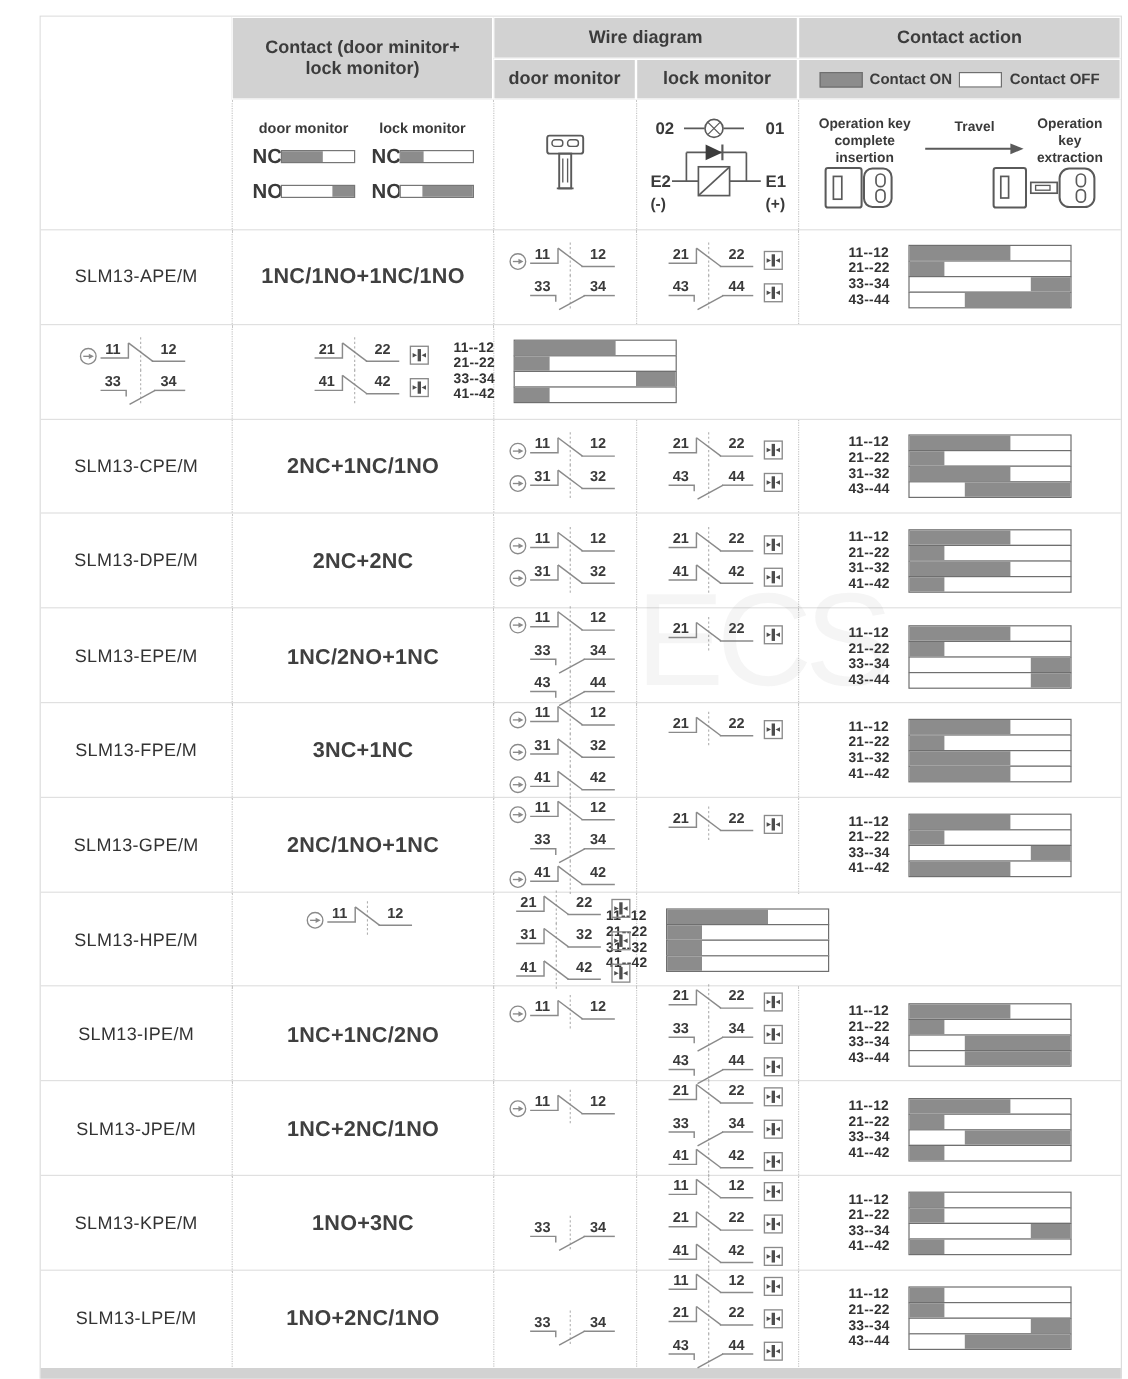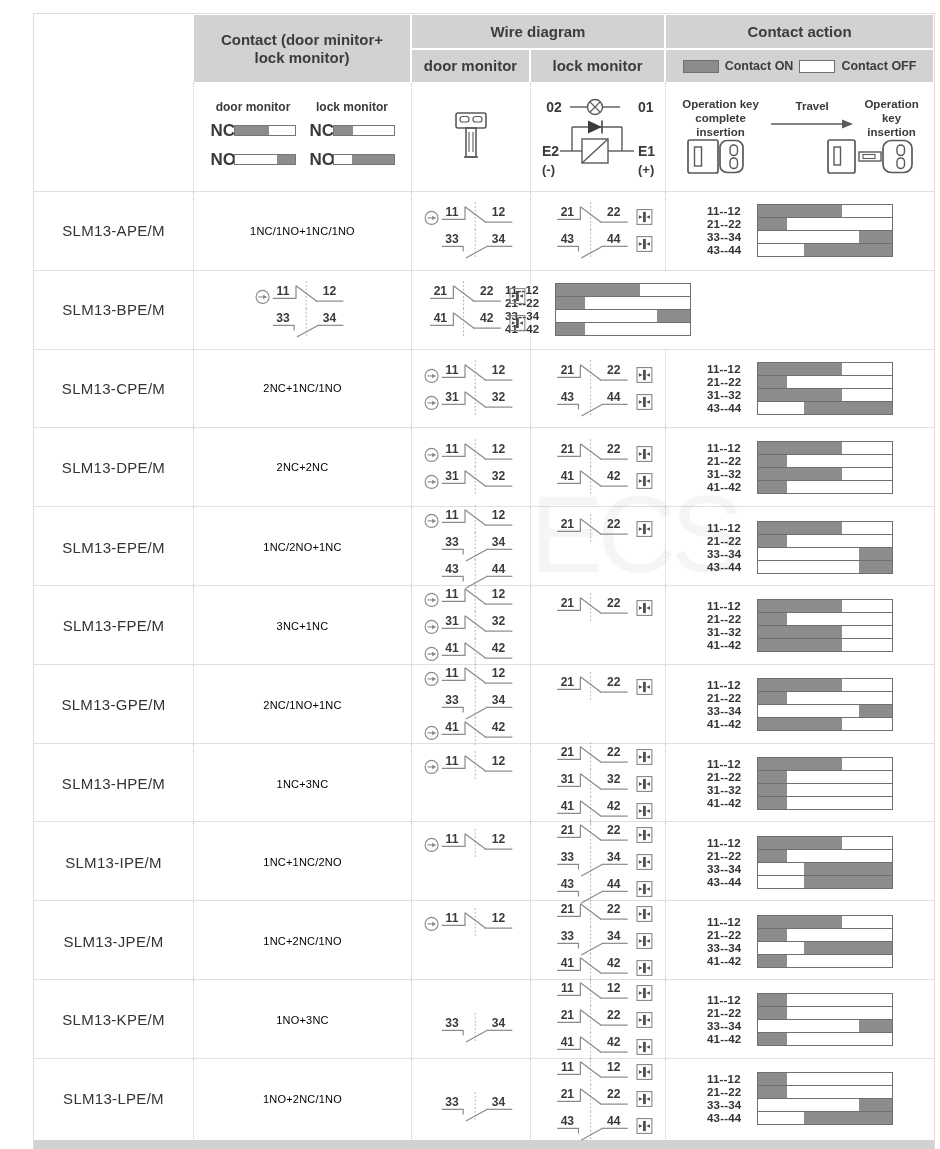--- a/index.html
+++ b/index.html
@@ -39,21 +39,21 @@
   .al-top { display: flex; width: 100%; justify-content: space-between; align-items: flex-start; }
   .al-col { font-size: 11.5px; font-weight: bold; text-align: center; line-height: 1.2; }
   .al-travel { font-size: 11.5px; font-weight: bold; text-align: center; padding-top: 2px; }
   .al-icons { display: flex; width: 100%; justify-content: space-between; padding: 0 14px; margin-top: -4px; }
 
   
   .trow { display: grid; grid-template-columns: 159px 218px 119px 135px 269px; height: 78.8px; border-top: 1px solid #e0e0e0; }
   .cell { border-left: 1px dotted #c8c8c8; display: flex; align-items: center; justify-content: center; }
   .cell:first-child { border-left: none; }
   .model-cell   { font-size: 15px; letter-spacing: 0.3px; color: #333; }
-  .contact-cell { font-size: 11px; letter-spacing: 0.2px; color: #000000; }
+  .contact-cell { font-size: 18px; letter-spacing: 0.2px; color: #404040; font-weight: bold; }
   .wire-cell { flex-direction: column; gap: 1px; position: relative; }
   .wire-cell.one-top { justify-content: flex-start; padding-top: 9px; }
   .wire-cell.one-low { padding-top: 16px; }
 
   .abars { display: flex; flex-direction: column; }
   .abar-row { display: flex; align-items: center; height: 14px; }
   .abar-row + .abar-row { margin-top: -1px; }
   .abar-label { width: 50px; font-size: 11.5px; font-weight: bold; color: #333; letter-spacing: 0.2px; }
   .abar { position: relative; width: 136px; height: 14px; border: 1px solid #6f6f6f; background: #fff; }
   .abar-on { position: absolute; top: 0; bottom: 0; background: var(--bar-on, #8c8c8c); }
@@ -187,21 +187,21 @@
           </div>
           <div class="al-travel">
             <div>Travel</div>
             <svg width="86" height="12" viewBox="0 0 86 12" style="margin-top:6px">
               <line x1="2" y1="6" x2="74" y2="6" stroke="#5a5a5a" stroke-width="1.6"></line>
               <polygon points="73,1.5 84,6 73,10.5" fill="#5a5a5a"></polygon>
             </svg>
           </div>
           <div class="al-col">
             <div>Operation key</div>
-            <div>insertion</div>
+            <div>extraction</div>
           </div>
         </div>
         <div class="al-icons">
           <svg width="60" height="42" viewBox="0 0 60 42">
             <g fill="none" stroke="#5a5a5a" stroke-width="1.7">
               <rect x="2" y="4" width="30" height="33" rx="2"></rect>
               <rect x="8.5" y="11" width="7" height="19" stroke-width="1.4"></rect>
               <rect x="34" y="4.5" width="23" height="32" rx="7"></rect>
               <rect x="44" y="9" width="7.5" height="10.5" rx="3.7" stroke-width="1.4"></rect>
               <rect x="44" y="22" width="7.5" height="10.5" rx="3.7" stroke-width="1.4"></rect>
@@ -303,21 +303,20 @@
             <div class="abar-row">
               <span class="abar-label">43--44</span>
               <span class="abar">
                 <span class="abar-on" style="left:34%;width:66%"></span>
               </span>
             </div>
           </div>
         </div>
       </div>
       <div class="trow">
-        <div class="cell model-cell">SLM13-BPE/M</div>
         <div class="cell wire-cell">
           <svg width="99" height="26" viewBox="0 0 104 28" style="overflow:visible">
             <g>
               <circle cx="9" cy="15" r="7" fill="none" stroke="#8a8a8a" stroke-width="1.2"></circle>
               <line x1="4.5" y1="15" x2="10.5" y2="15" stroke="#8a8a8a" stroke-width="1.2"></line>
               <polygon points="9.5,12.6 14,15 9.5,17.4" fill="#8a8a8a"></polygon>
             </g>
             <text x="31" y="12.5" text-anchor="middle" font-size="13" font-weight="bold" fill="#3a3a3a">11</text>
             <text x="81" y="12.5" text-anchor="middle" font-size="13" font-weight="bold" fill="#3a3a3a">12</text>
             <line x1="56" y1="-2" x2="56" y2="30" stroke="#b0b0b0" stroke-width="1" stroke-dasharray="2,2"></line>
@@ -820,21 +819,20 @@
               <span class="abar-label">41--42</span>
               <span class="abar">
                 <span class="abar-on" style="left:0%;width:63%"></span>
               </span>
             </div>
           </div>
         </div>
       </div>
       <div class="trow">
         <div class="cell model-cell">SLM13-HPE/M</div>
-        <div class="cell contact-cell">1NC+3NC</div>
         <div class="cell wire-cell one-top">
           <svg width="99" height="26" viewBox="0 0 104 28" style="overflow:visible">
             <g>
               <circle cx="9" cy="15" r="7" fill="none" stroke="#8a8a8a" stroke-width="1.2"></circle>
               <line x1="4.5" y1="15" x2="10.5" y2="15" stroke="#8a8a8a" stroke-width="1.2"></line>
               <polygon points="9.5,12.6 14,15 9.5,17.4" fill="#8a8a8a"></polygon>
             </g>
             <text x="31" y="12.5" text-anchor="middle" font-size="13" font-weight="bold" fill="#3a3a3a">11</text>
             <text x="81" y="12.5" text-anchor="middle" font-size="13" font-weight="bold" fill="#3a3a3a">12</text>
             <line x1="56" y1="-2" x2="56" y2="30" stroke="#b0b0b0" stroke-width="1" stroke-dasharray="2,2"></line>

